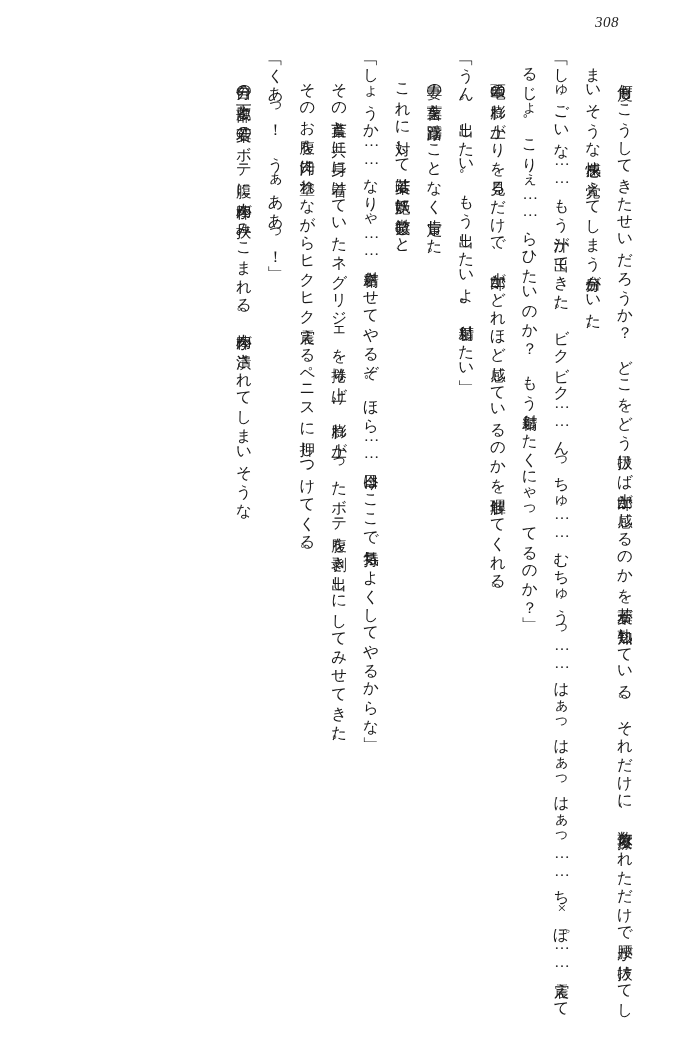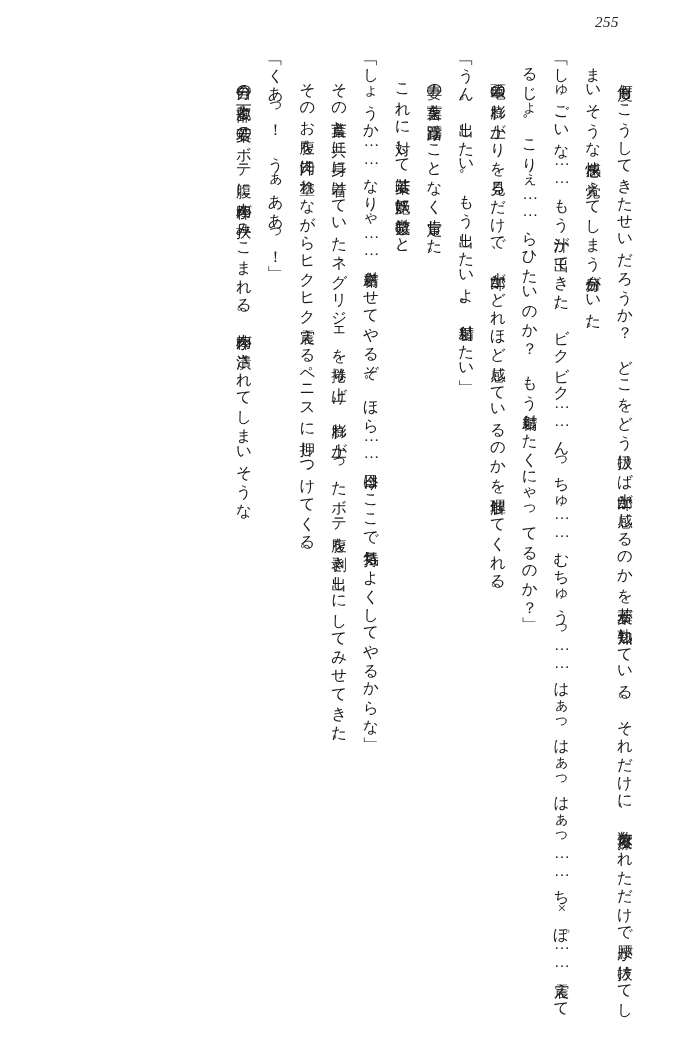--- a/index.html
+++ b/index.html
@@ -47,21 +47,21 @@
   }
   .body-text p.noindent {
     text-indent: 0;
   }
 </style>
 </head>
 <body>
 
 <div class="page">
 
-  <div class="page-number">255</div>
+  <div class="page-number">308</div>
 
   <div class="body-text" id="body-text">
       <p class="">何度もこうしてきたせいだろうか？　どこをどう扱けば士郎が感じるのかを若葉が熟知している。それだけに、数度擦られただけで腰が抜けてしまいそうな快感を覚えてしまう自分がいた。</p>
       <p class="noindent">「しゅごいな……もう汁が出てきた。ビクビク……んっちゅ……むちゅうっ……はぁっはぁっはぁっ……ち×ぽ……震えてるじょ。こりぇ……らひたいのか？　もう射精したくにゃってるのか？」</p>
       <p class="">亀頭の膨れ上がりを見るだけで、士郎がどれほど感じているのかを理解してくれる。</p>
       <p class="noindent">「うん。出したい。もう出したいよ。射精したい」</p>
       <p class="">妻の言葉を躊躇うことなく肯定した。</p>
       <p class="">これに対して若葉は妖艶に微笑むと、</p>
       <p class="noindent">「しょうか……なりゃ……射精させてやるぞ。ほら……今日はここで気持ちよくしてやるからな」</p>
       <p class="">その言葉と共に身に着けていたネグリジェを捲り上げ、膨れ上がったボテ腹を剥き出しにしてみせてきた。</p>

